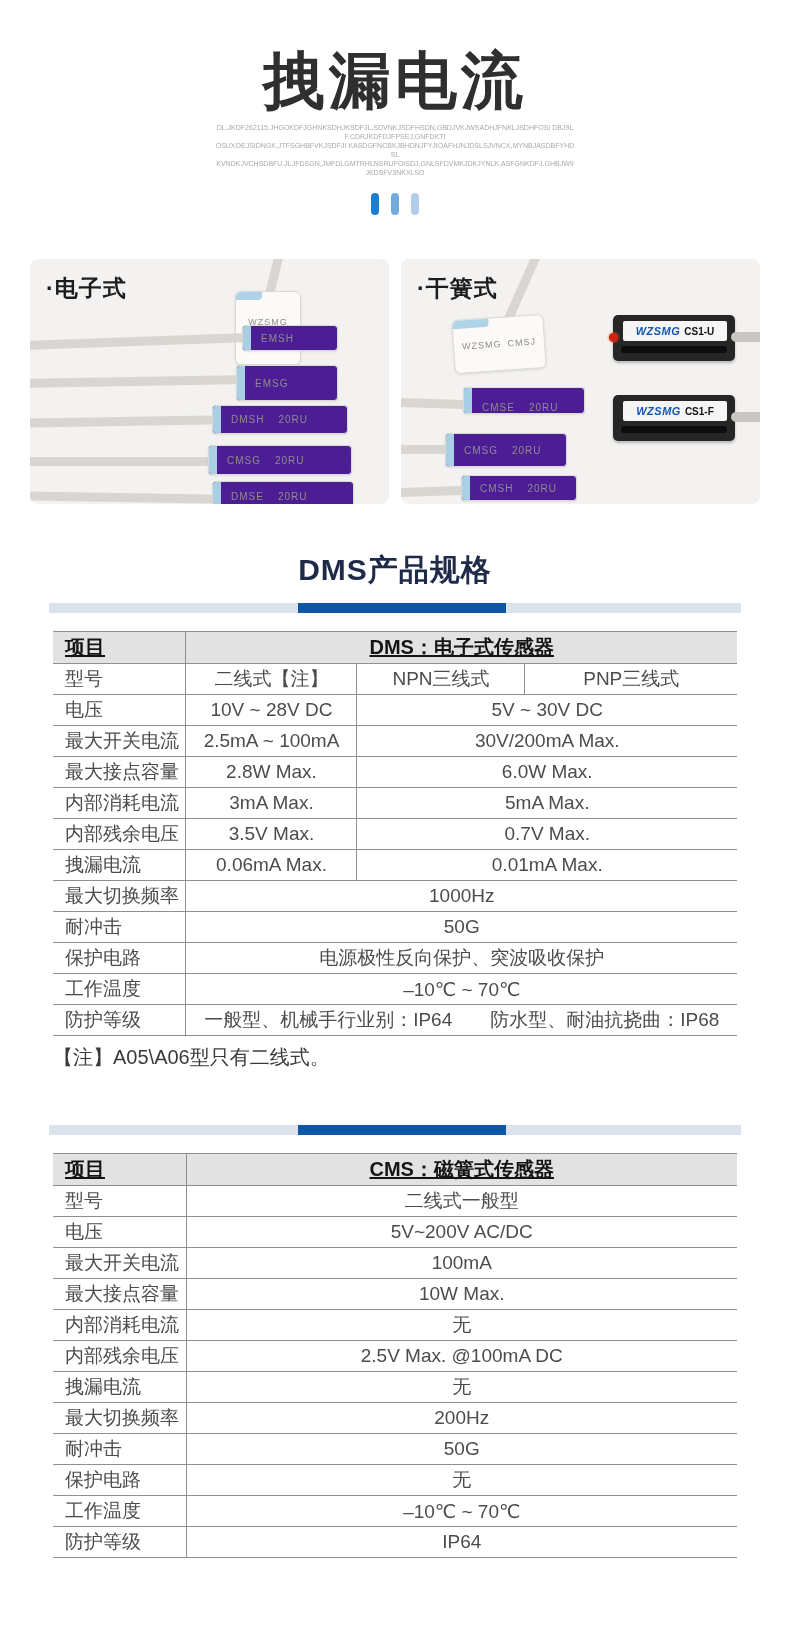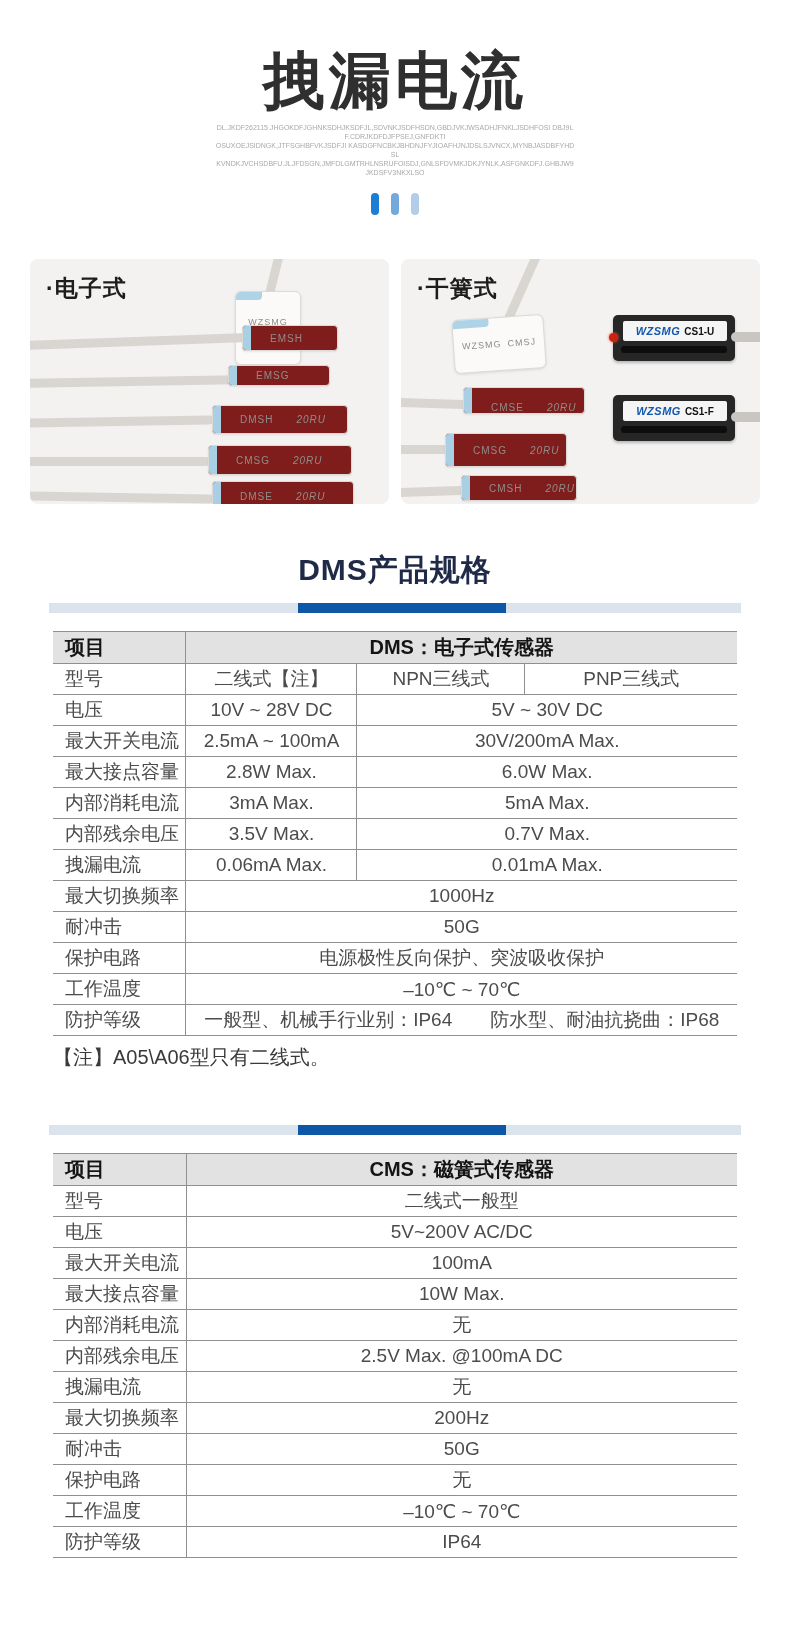--- a/index.html
+++ b/index.html
@@ -31,27 +31,26 @@
     background:#f3f2f0; border-radius:8px;
   }
   .card-label {
     position:absolute; top:14px; left:16px; z-index:5;
     font-size:23px; font-weight:600; color:#1d1d1d; letter-spacing:1px;
   }
   .cable { position:absolute; height:9px; background:#d9d6d2; border-radius:5px; }
   .cable-v { width:9px; height:70px; }
   .capsule {
     position:absolute; display:flex; align-items:center;
-    background:#7f1d1d; border:1px solid #dcdad6; border-radius:4px;
+    background:#4c1d95; border:1px solid #dcdad6; border-radius:4px;
     box-shadow:0 1px 2px rgba(0,0,0,0.08);
-    gap:9px;
   }
   .capsule .cap { width:8px; align-self:stretch; background:#a9cfe4; border-radius:3px 0 0 3px; }
   .capsule .cap-model { margin-left:10px; font-size:10px; color:#8f8d89; letter-spacing:1px; white-space:nowrap; }
-  .capsule .cap-size { margin-left:14px; font-size:10px; color:#8f8d89; letter-spacing:1px; white-space:nowrap;font-style:italic; }
+  .capsule .cap-size { margin-left:14px; font-size:10px; color:#8f8d89; letter-spacing:1px; white-space:nowrap; }
   .square-sensor {
     position:absolute; background:#fbfaf8; border:1px solid #dcdad6; border-radius:6px;
     box-shadow:0 1px 3px rgba(0,0,0,0.10); display:flex; flex-direction:column;
     align-items:center; justify-content:center; gap:2px;
   }
   .square-sensor .sq-top { position:absolute; top:0; left:0; width:40%; height:8px; background:#aed3e6; border-radius:5px 0 4px 0; }
   .square-sensor span { font-size:9px; color:#8f8d89; letter-spacing:1px; }
   .module {
     position:absolute; width:122px; height:46px; background:#262626; border-radius:5px;
     box-shadow:0 2px 3px rgba(0,0,0,0.25);
@@ -79,21 +78,21 @@
     width:684px; margin:18px auto 0; border-collapse:collapse; table-layout:fixed;
   }
   table.spec td {
     border-top:1px solid #8f8f8f; padding:2px 6px; height:26px;
     font-size:19px; color:#4c4c4c; text-align:center; overflow:hidden; white-space:nowrap;
   }
   table.spec tr:last-child td { border-bottom:1px solid #8f8f8f; }
   table.spec td:not(:last-child) { border-right:1px solid #8f8f8f; }
   table.spec td.lbl { text-align:left; padding-left:12px; }
   table.spec tr.head td {
-    background:#e2e2e2; font-weight:800; color:#141414; font-size:20px;
+    background:#e2e2e2; font-weight:800; color:#141414; font-size:20px;text-decoration:underline;
   }
   table.cms td { height:28px; }
   .note {
     width:684px; margin:8px auto 0; font-size:20px; color:#3a3a3a; text-align:left;
   }
   .cms-block { margin-top:54px; }
 </style>
 </head>
 <body>
 
@@ -123,21 +122,21 @@
     </div>
 
     <div class="cable" style="left:-6px; top:78px; width:222px; transform:rotate(-2deg);"></div>
     <div class="capsule" style="left:212px; top:66px; width:96px; height:26px;">
       <span class="cap"></span>
       <span class="cap-model">EMSH</span>
       <span class="cap-size"></span>
     </div>
 
     <div class="cable" style="left:-6px; top:118px; width:216px; transform:rotate(-1deg);"></div>
-    <div class="capsule" style="left:198px; top:106px; width:102px; height:21px;">
+    <div class="capsule" style="left:206px; top:106px; width:102px; height:36px;">
       <span class="cap"></span>
       <span class="cap-model">EMSG</span>
       <span class="cap-size"></span>
     </div>
 
     <div class="cable" style="left:-6px; top:158px; width:190px; transform:rotate(-1deg);"></div>
     <div class="capsule" style="left:182px; top:146px; width:136px; height:29px;">
       <span class="cap"></span>
       <span class="cap-model">DMSH</span>
       <span class="cap-size">20RU</span>

